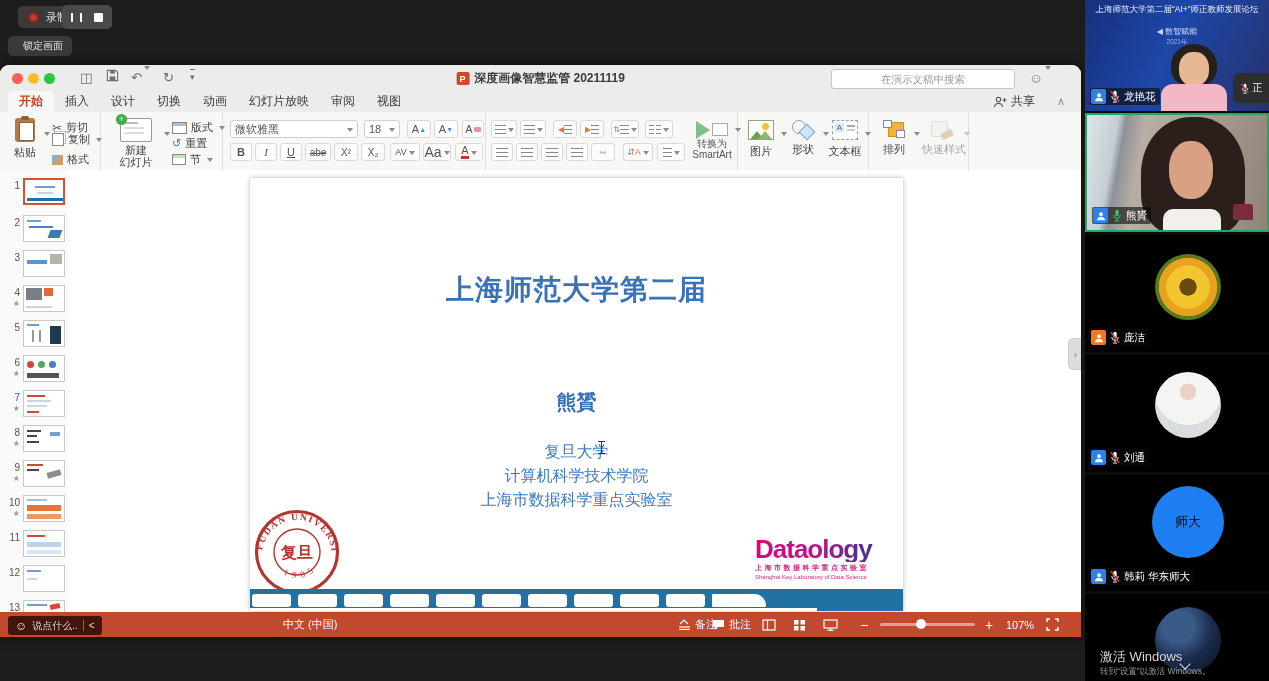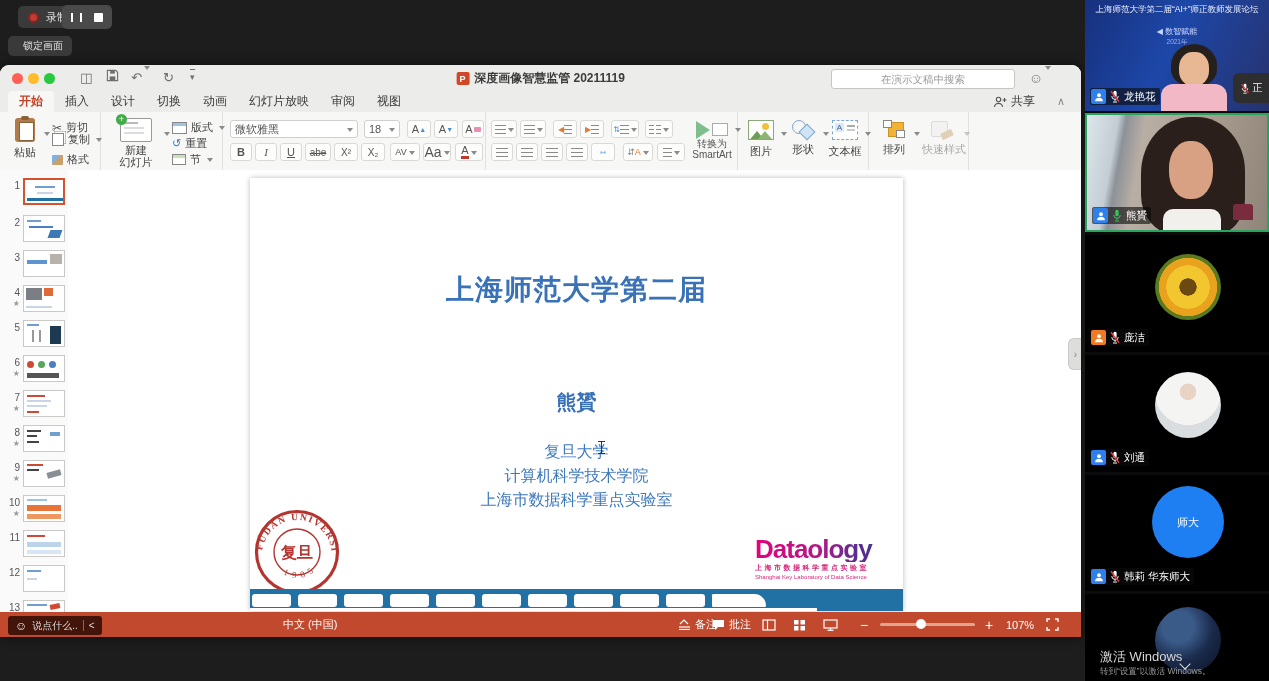--- a/index.html
+++ b/index.html
@@ -691,21 +691,21 @@
           </svg>
         </span>
       <svg class="mic" viewBox="0 0 14 16">
           <use href="#sym-mic-muted"></use>
         </svg>
       <span>刘通</span>
     </div>
   </div>
 
   <div class="tile" style="top:475px;height:116px">
-    <div class="avatar" style="left:67px;top:11px;width:72px;height:72px;background:#1e7ff2;display:flex;align-items:center;justify-content:center;color:#ffffff;font-size:11px">
+    <div class="avatar" style="left:67px;top:11px;width:72px;height:72px;background:#1e7ff2;display:flex;align-items:center;justify-content:center;color:#000000;font-size:13px">
       <span>师大</span>
     </div>
     <div class="nametag">
       <span class="ptag" style="background:#2f80ed">
           <svg viewBox="0 0 12 12">
             <use href="#sym-person"></use>
           </svg>
         </span>
       <svg class="mic" viewBox="0 0 14 16">
           <use href="#sym-mic-muted"></use>

